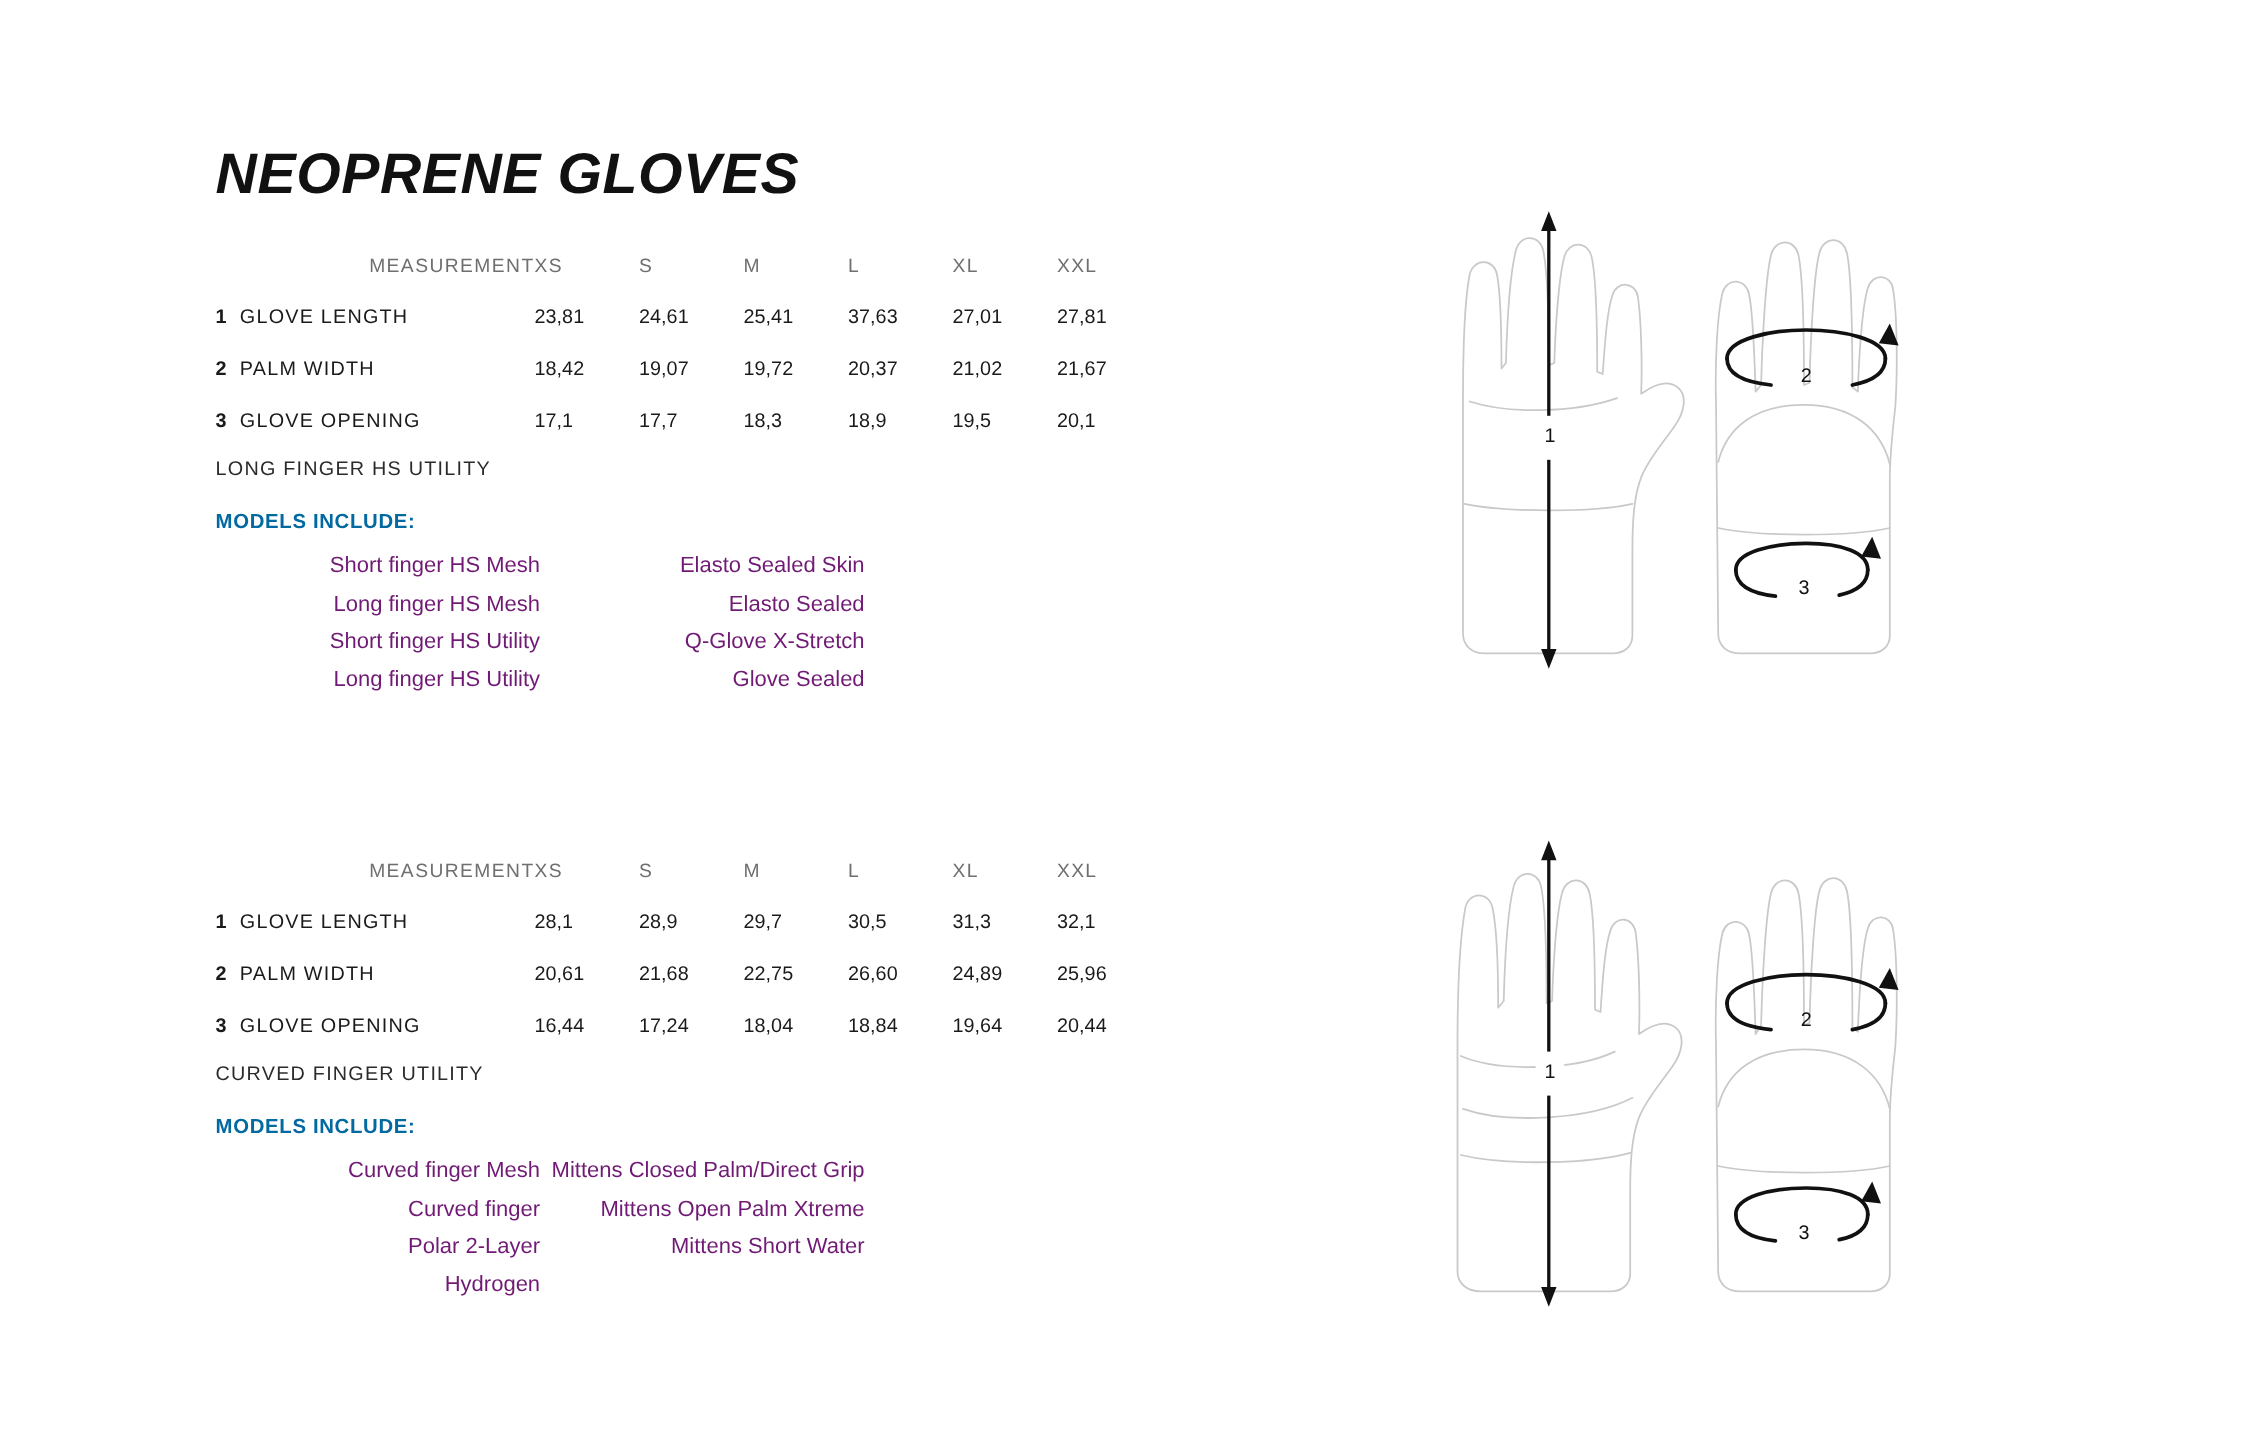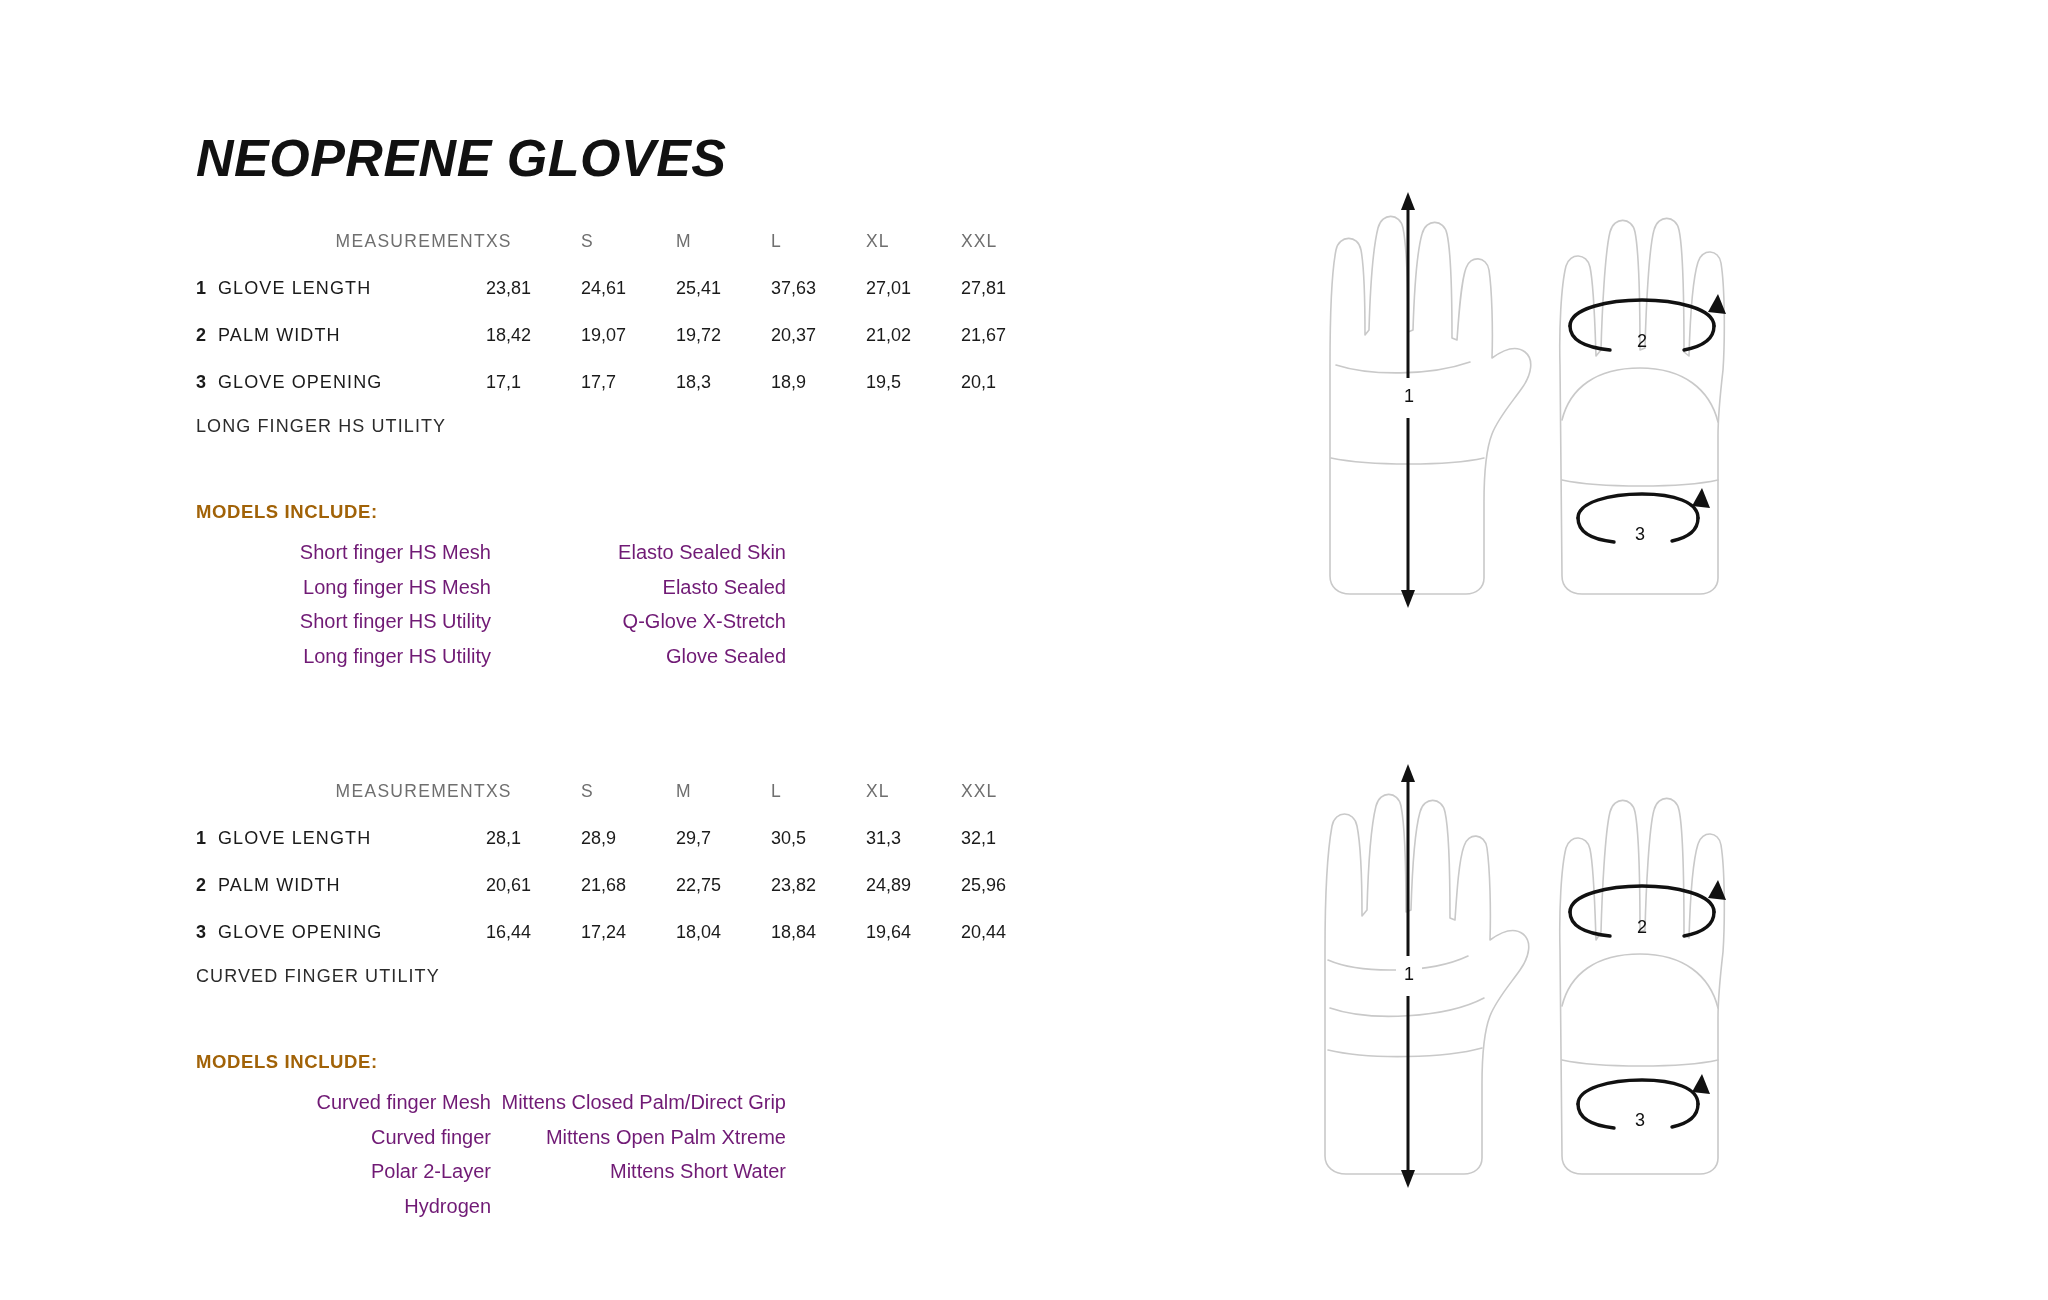--- a/index.html
+++ b/index.html
@@ -80,25 +80,25 @@
     font-size: 18px;
     text-align: right;
   }
   .subcaption {
     margin-top: 10px;
     font-size: 18px;
     letter-spacing: 1.1px;
     color: #2b2b2b;
   }
   .models-heading {
-    margin-top: 64px;
+    margin-top: 26px;
     font-size: 18.5px;
     font-weight: bold;
     letter-spacing: 0.6px;
-    color: #a16207;
+    color: #0369a1;
   }
   .models-grid {
     margin-top: 12px;
     display: flex;
     gap: 0;
   }
   .models-col {
     width: 295px;
   }
   .models-col div {
@@ -217,21 +217,21 @@
           <td>31,3</td>
           <td>32,1</td>
         </tr>
         <tr>
           <td class="col-label">
             <span class="num">2</span><span class="name">PALM WIDTH</span>
           </td>
           <td>20,61</td>
           <td>21,68</td>
           <td>22,75</td>
-          <td>23,82</td>
+          <td>26,60</td>
           <td>24,89</td>
           <td>25,96</td>
         </tr>
         <tr>
           <td class="col-label">
             <span class="num">3</span><span class="name">GLOVE OPENING</span>
           </td>
           <td>16,44</td>
           <td>17,24</td>
           <td>18,04</td>

